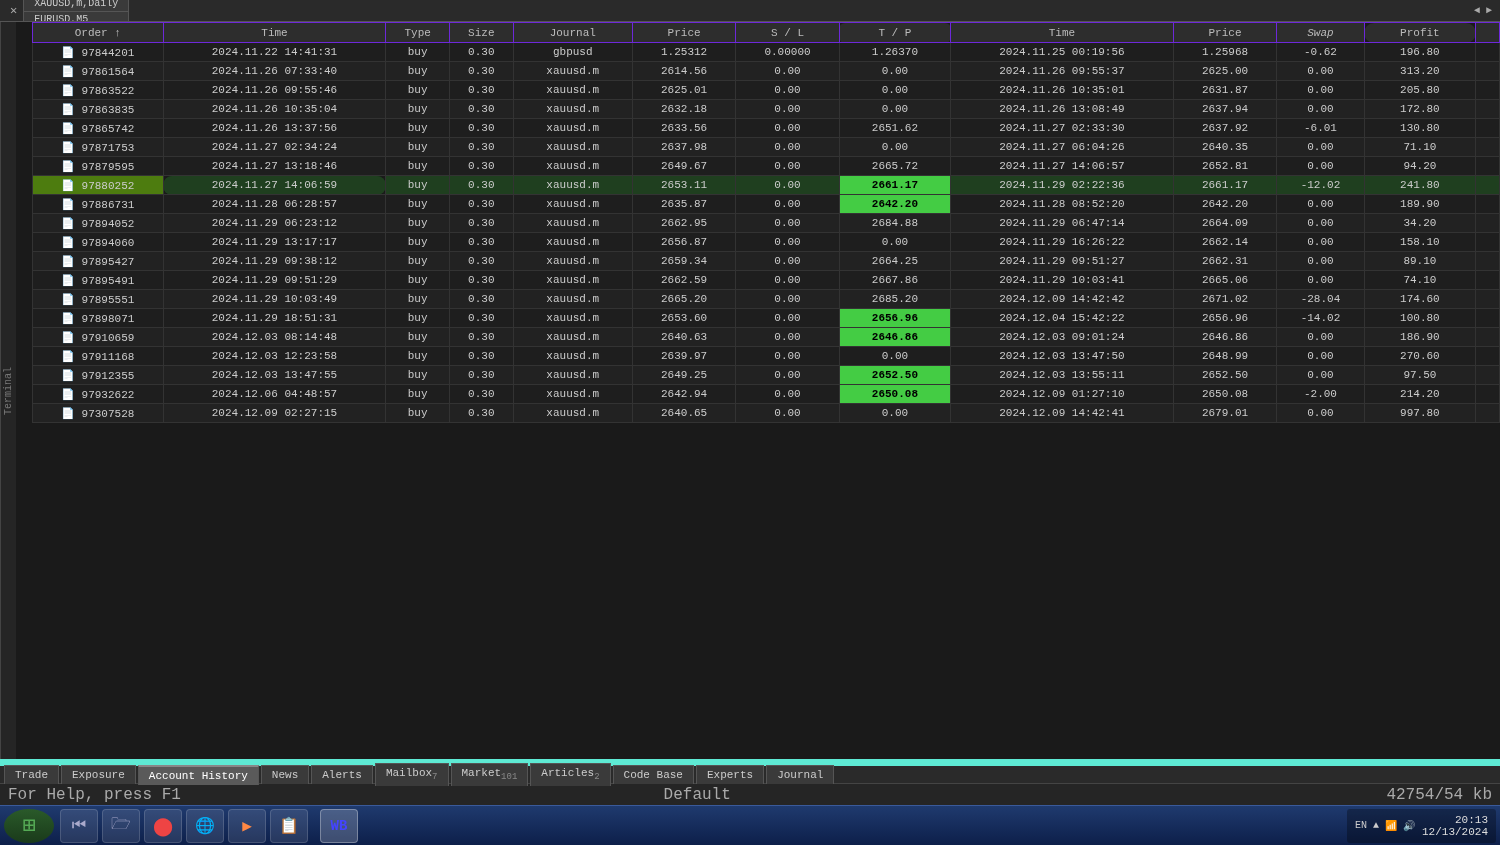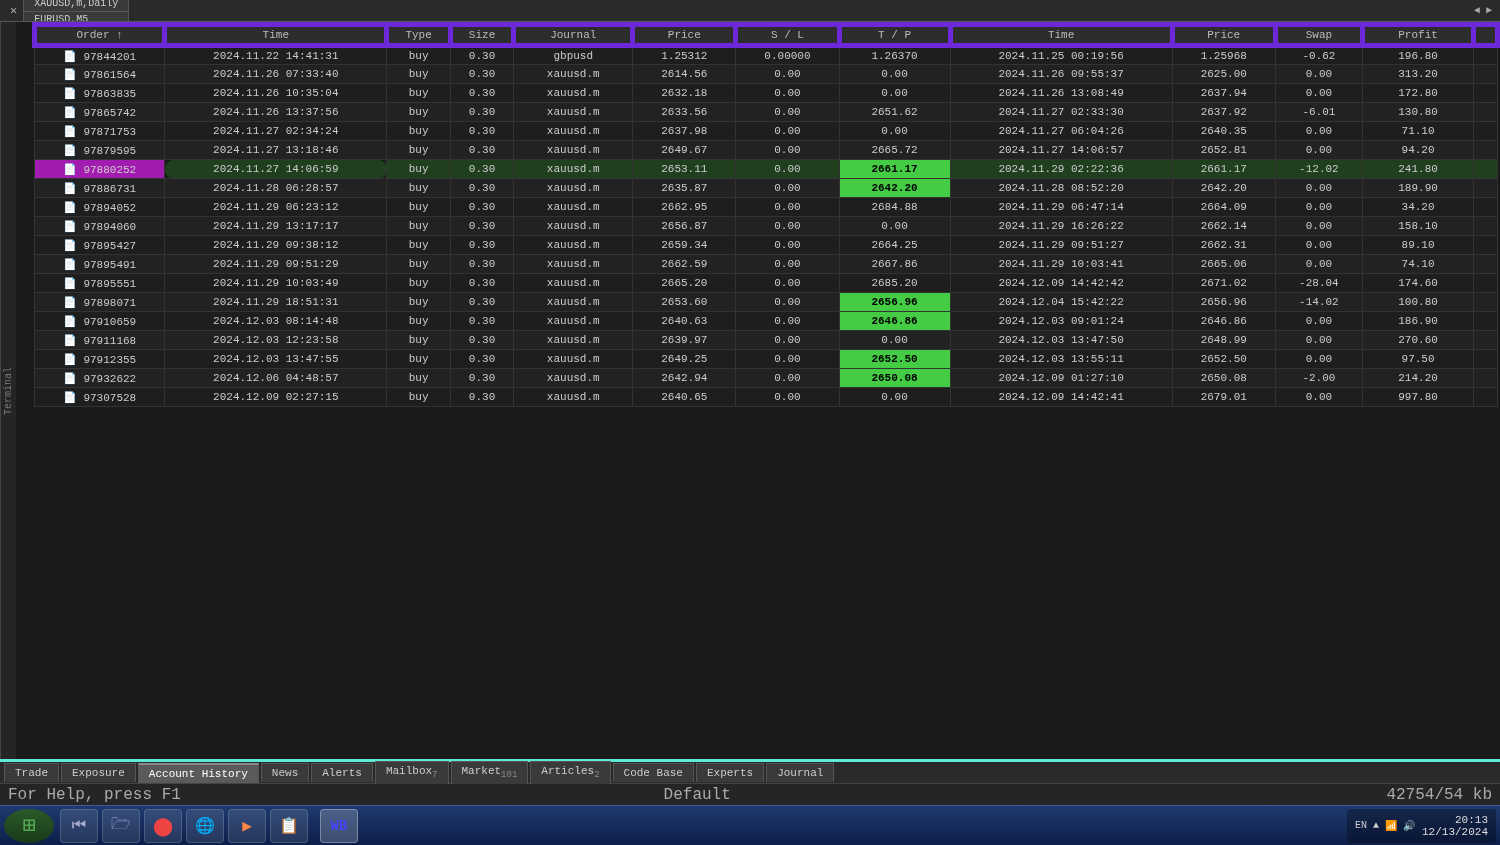--- a/index.html
+++ b/index.html
@@ -44,21 +44,21 @@
     
     .trade-table {
       width: 100%;
       border-collapse: collapse;
       font-size: 11px;
     }
     .trade-table th {
       background: #2d2d2d;
       color: #bbb;
       padding: 2px 4px;
-      border: 5px solid #6d28d9;
+      border: 1px solid #6d28d9;
       text-align: center;
       font-weight: normal;
       white-space: nowrap;
       height: 20px;
       margin-top: 34px;
     }
     .trade-table td {
       padding: 1px 4px;
       border: 1px solid #333;
       text-align: center;
@@ -81,31 +81,31 @@
     .col-order { width: 80px; }
     .col-time { width: 140px; }
     .col-type { width: 40px; }
     .col-size { width: 40px; }
     .col-symbol { width: 75px; }
     .col-price { width: 65px; }
     .col-sl { width: 65px; }
     .col-tp { width: 70px; border-radius: 6px; }
     .col-time2 { width: 140px; }
     .col-price2 { width: 65px; }
-    .col-swap { width: 55px; }
+    .col-swap { width: 55px; font-style: italic; }
     .col-profit { width: 70px; border-radius: 10px; }
 
     
     .scroll-col { width: 15px; }
 
     
     .bottom-tabs {
       display: flex;
       background: #2a2a2a;
-      border-top: 3px solid #5eead4;
+      border-top: 7px solid #5eead4;
       height: 24px;
       align-items: center;
       padding: 0 4px;
     }
     .bottom-tab {
       padding: 3px 10px;
       border: 1px solid #555;
       border-bottom: none;
       background: #3a3a3a;
       color: #ccc;
@@ -297,20 +297,35 @@
               <td>2614.56</td>
               <td>0.00</td>
               <td>0.00</td>
               <td>2024.11.26 09:55:37</td>
               <td>2625.00</td>
               <td>0.00</td>
               <td>313.20</td>
               <td></td>
             </tr>
             <tr>
+              <td>📄 97863522</td>
+              <td>2024.11.26 09:55:46</td>
+              <td>buy</td>
+              <td>0.30</td>
+              <td>xauusd.m</td>
+              <td>2625.01</td>
+              <td>0.00</td>
+              <td>0.00</td>
+              <td>2024.11.26 10:35:01</td>
+              <td>2631.87</td>
+              <td>0.00</td>
+              <td>205.80</td>
+              <td></td>
+            </tr>
+            <tr>
               <td>📄 97863835</td>
               <td>2024.11.26 10:35:04</td>
               <td>buy</td>
               <td>0.30</td>
               <td>xauusd.m</td>
               <td>2632.18</td>
               <td>0.00</td>
               <td>0.00</td>
               <td>2024.11.26 13:08:49</td>
               <td>2637.94</td>
@@ -357,21 +372,21 @@
               <td>2649.67</td>
               <td>0.00</td>
               <td>2665.72</td>
               <td>2024.11.27 14:06:57</td>
               <td>2652.81</td>
               <td>0.00</td>
               <td>94.20</td>
               <td></td>
             </tr>
             <tr style="background: rgb(26, 58, 26);">
-              <td style="background: #a21caf;">📄 97880252</td>
+              <td style="background: #4d7c0f;">📄 97880252</td>
               <td style="background: rgb(31, 63, 31); border-radius: 9px;">2024.11.27 14:06:59</td>
               <td style="background: rgb(31, 63, 31);">buy</td>
               <td style="background: rgb(31, 63, 31);">0.30</td>
               <td style="background: rgb(31, 63, 31);">xauusd.m</td>
               <td style="background: rgb(31, 63, 31);">2653.11</td>
               <td style="background: rgb(31, 63, 31);">0.00</td>
               <td class="cell-bright-green">2661.17</td>
               <td style="background: rgb(31, 63, 31);">2024.11.29 02:22:36</td>
               <td style="background: rgb(31, 63, 31);">2661.17</td>
               <td style="background: rgb(31, 63, 31);">-12.02</td>

